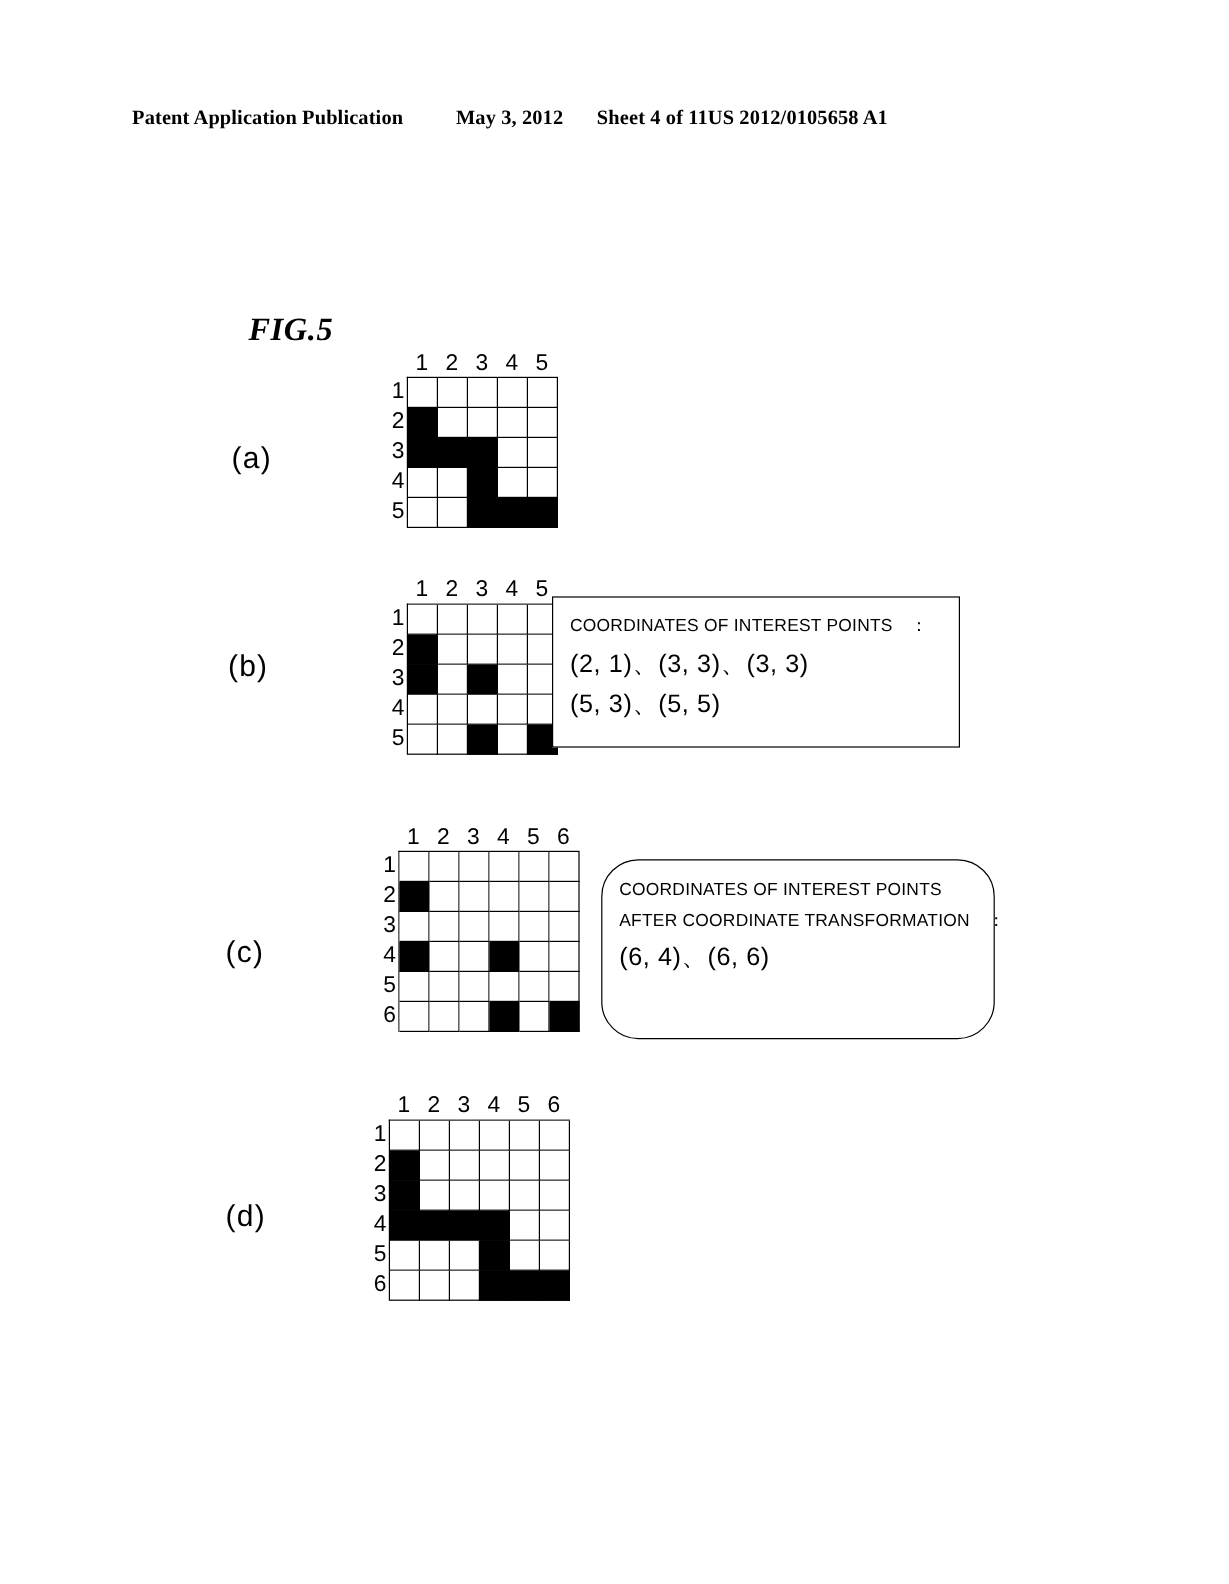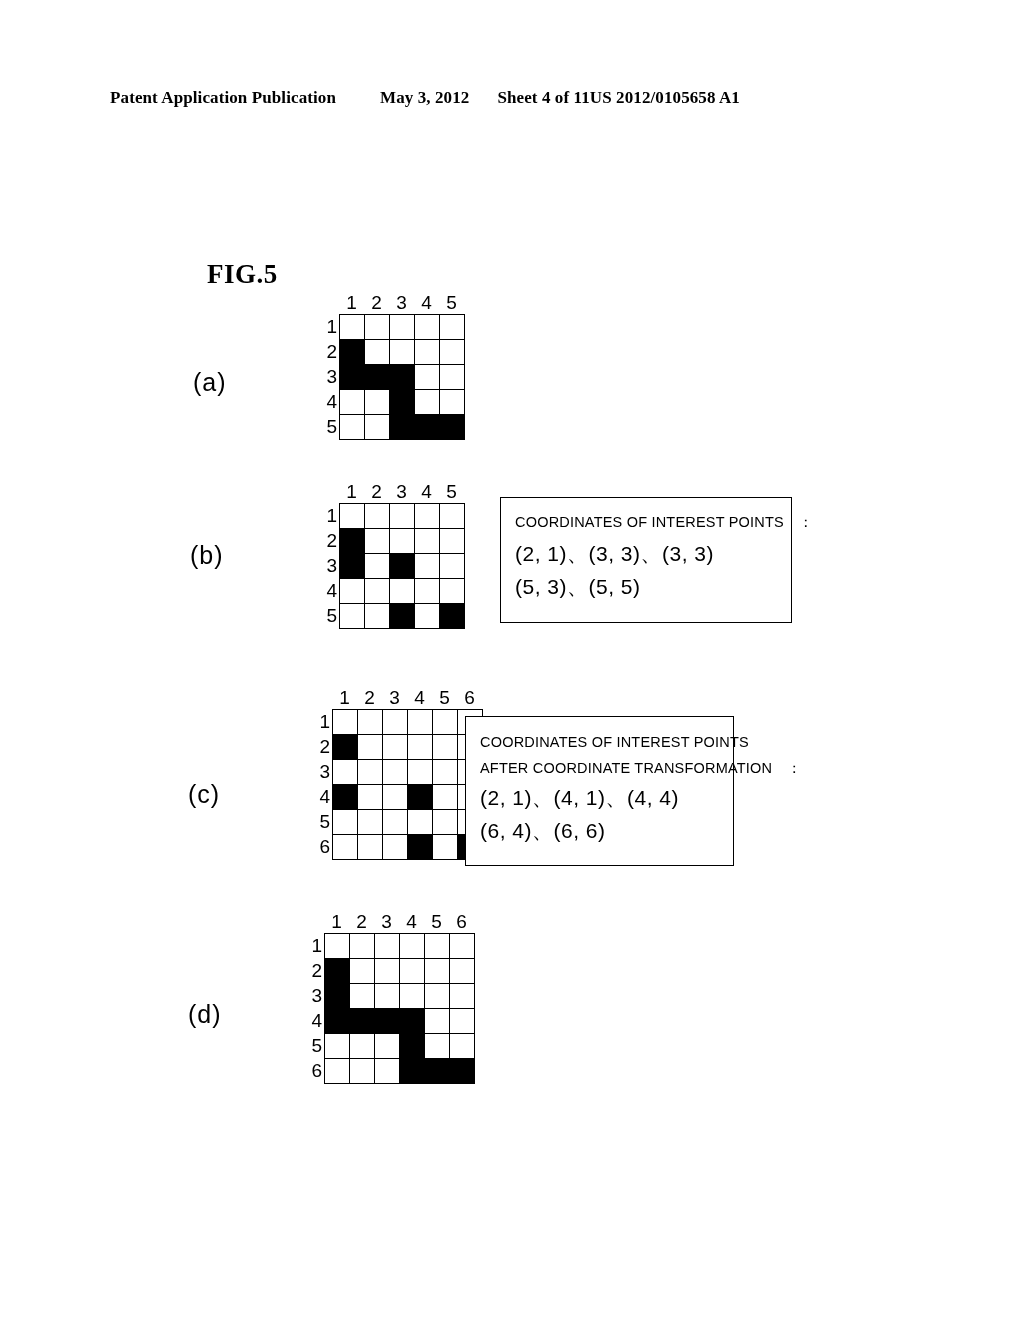--- a/index.html
+++ b/index.html
@@ -34,20 +34,21 @@
   #patent-header .h-pub   { margin-right: 44px; }
   #patent-header .h-date  { margin-right: 28px; }
   #patent-header .h-sheet { }
 
   
   #fig-title {
     position: absolute;
     left: 207px;
     top: 259px;
     font-family: "Liberation Serif", serif;
+    font-style: italic;
     font-weight: bold;
     font-size: 27px;
     letter-spacing: 0.5px;
   }
 
   
   .panel-label {
     position: absolute;
     font-family: "Liberation Sans", sans-serif;
     font-size: 25px;
@@ -122,22 +123,22 @@
     white-space: nowrap;
     line-height: 25px;
   }
   .textbox .tb-coord {
     font-family: "Liberation Sans", sans-serif;
     font-size: 21px;
     letter-spacing: 0.5px;
     white-space: nowrap;
     line-height: 33px;
   }
-  #textbox-b { left: 500px; top: 497px; width: 292px; height: 126px; }
-  #textbox-c { left: 465px; top: 716px; width: 269px; height: 150px; }
+  #textbox-b { left: 460px; top: 497px; width: 340px; height: 126px; }
+  #textbox-c { left: 501px; top: 716px; width: 328px; height: 150px; border-radius: 31px; }
   #textbox-b .tb-head { margin-bottom: 2px; }
   #textbox-c .tb-head { line-height: 26px; }
 </style>
 </head>
 <body>
 
 <div id="patent-header">
   <span class="h-pub">Patent Application Publication</span>
   <span class="h-date">May 3, 2012</span>
   <span class="h-sheet">Sheet 4 of 11</span>
@@ -352,15 +353,14 @@
 
 <div class="textbox" id="textbox-b">
   <div class="tb-head">COORDINATES OF INTEREST POINTS　：</div>
   <div class="tb-coord">(2, 1)、(3, 3)、(3, 3)</div>
   <div class="tb-coord">(5, 3)、(5, 5)</div>
 </div>
 
 <div class="textbox" id="textbox-c">
   <div class="tb-head">COORDINATES OF INTEREST POINTS</div>
   <div class="tb-head">AFTER COORDINATE TRANSFORMATION　：</div>
-  <div class="tb-coord">(2, 1)、(4, 1)、(4, 4)</div>
   <div class="tb-coord">(6, 4)、(6, 6)</div>
 </div>
 
 </body></html>

